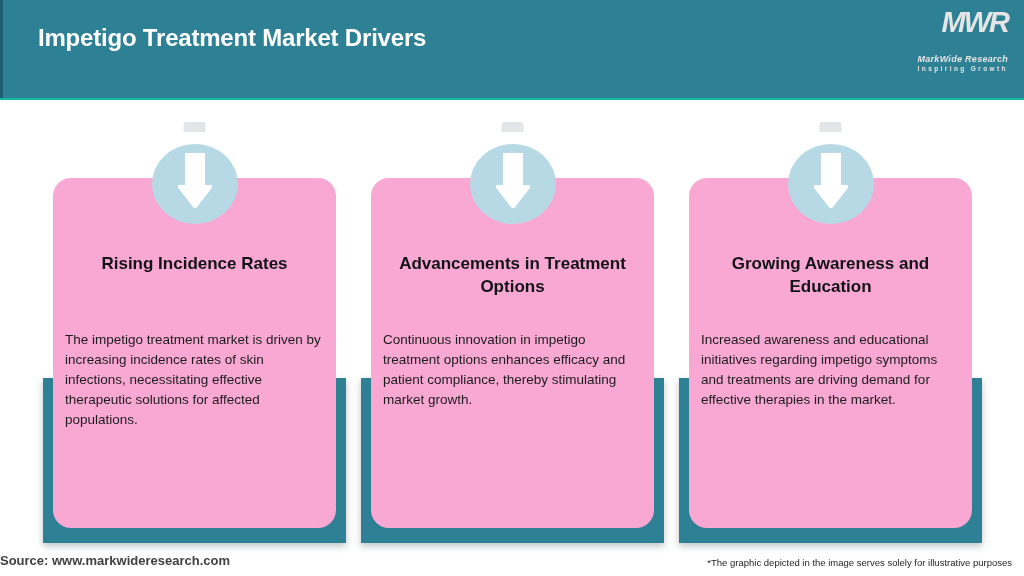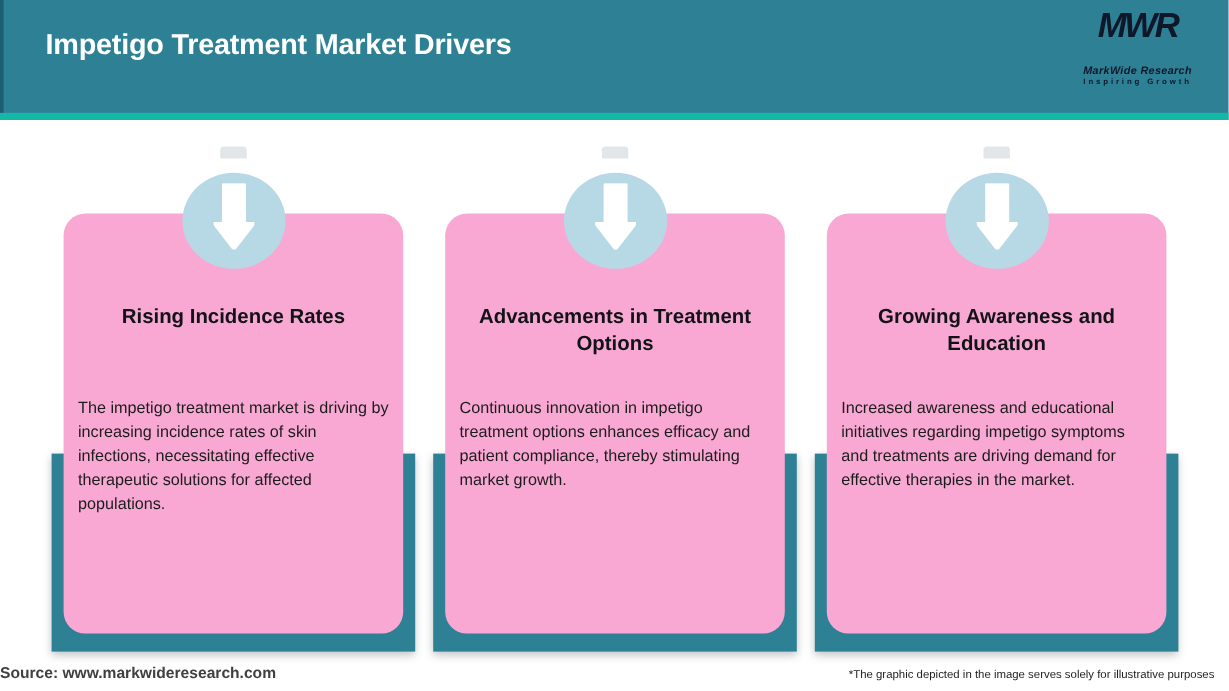--- a/index.html
+++ b/index.html
@@ -6,34 +6,34 @@
   html,body { background:#ffffff; }
   body { font-family:"Liberation Sans", sans-serif; }
   .stage {
     position:relative; width:1024px; height:576px;
     background:#ffffff; overflow:hidden;
   }
 
   
   .header {
     position:absolute; left:0; top:0; width:1024px; height:100px;
-    background:#2e8095; border-bottom:6px solid #14b8a6;padding-left:44px;
+    background:#2e8095; border-bottom:2px solid #14b8a6;padding-left:44px;
   }
   .header::before {
     content:""; position:absolute; left:0; top:0; width:3px; height:100%;
     background:#1d5f72;
   }
   .header-title {
     position:absolute; left:38px; top:24px;
     font-size:24px; font-weight:bold; letter-spacing:-0.2px;
     color:#ffffff; white-space:nowrap;
   }
   .logo {
     position:absolute; right:16px; top:8px; width:120px;
-    text-align:center; color:#0f172a; line-height:1;
+    text-align:right; color:#e5e5e5; line-height:1;
   }
   .logo-acronym {
     font-size:29px; font-weight:bold; font-style:italic;
     letter-spacing:-2px; display:block;
   }
   .logo-name {
     display:block; margin-top:18px;
     font-size:9px; font-weight:bold; letter-spacing:0.3px;font-style:italic;
   }
   .logo-tagline {
@@ -100,21 +100,21 @@
       <span class="logo-name">MarkWide Research</span>
       <span class="logo-tagline">Inspiring Growth</span>
     </div>
   </div>
 
   <div class="column col-1">
     <div class="tab"></div>
     <div class="teal-bg"></div>
     <div class="card">
       <div class="card-title">Rising Incidence Rates</div>
-      <div class="card-body">The impetigo treatment market is driving by increasing incidence rates of skin infections, necessitating effective therapeutic solutions for affected populations.</div>
+      <div class="card-body">The impetigo treatment market is driven by increasing incidence rates of skin infections, necessitating effective therapeutic solutions for affected populations.</div>
     </div>
     <div class="circle">
       <svg width="34" height="55" viewBox="0 0 34 55">
         <polygon points="8,0 26,0 26,33 34,33 17,55 0,33 8,33" fill="#ffffff" stroke="#ffffff" stroke-width="2" stroke-linejoin="round"></polygon>
       </svg>
     </div>
   </div>
 
   <div class="column col-3">
     <div class="tab"></div>

